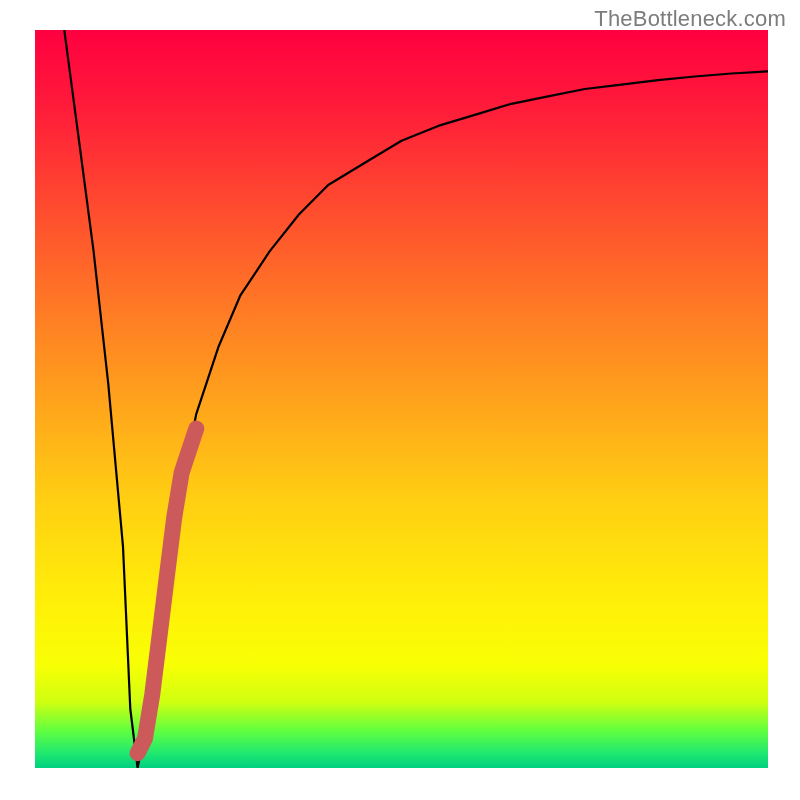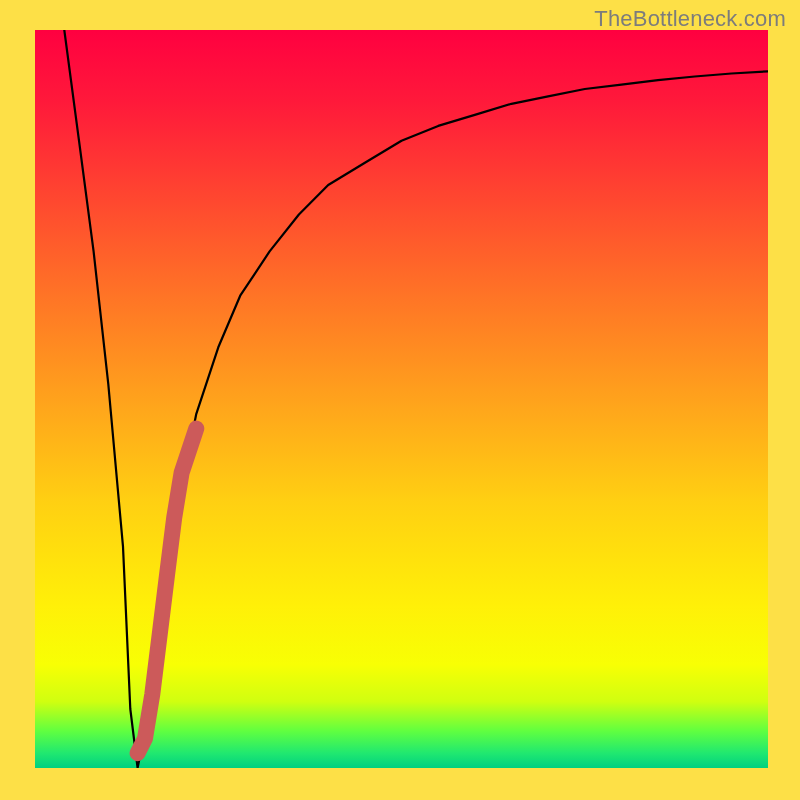--- a/index.html
+++ b/index.html
@@ -8,21 +8,21 @@
     width: 800px;
     height: 800px;
     overflow: hidden;
     background: #000;
     font-family: Arial, Helvetica, sans-serif;
   }
   .stage {
     position: relative;
     width: 800px;
     height: 800px;
-    background: #fde047;
+    background: #ffffff;
   }
   .plot-area {
     position: absolute;
     left: 35px;
     top: 30px;
     width: 733px;
     height: 738px;
     overflow: hidden;
   }
   .gradient-fill {

